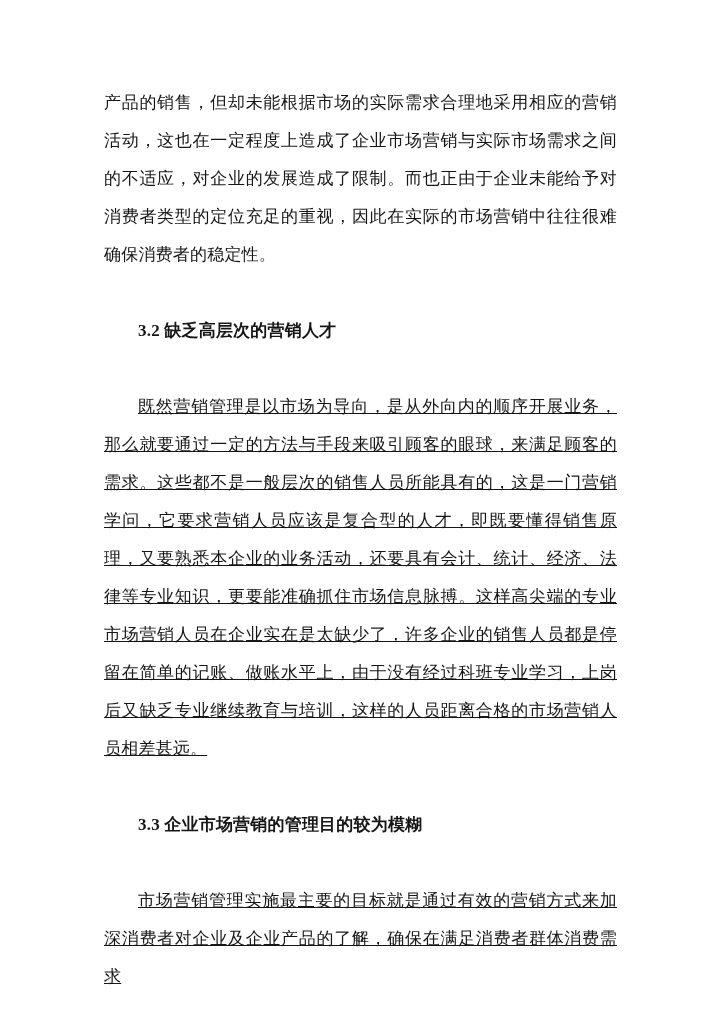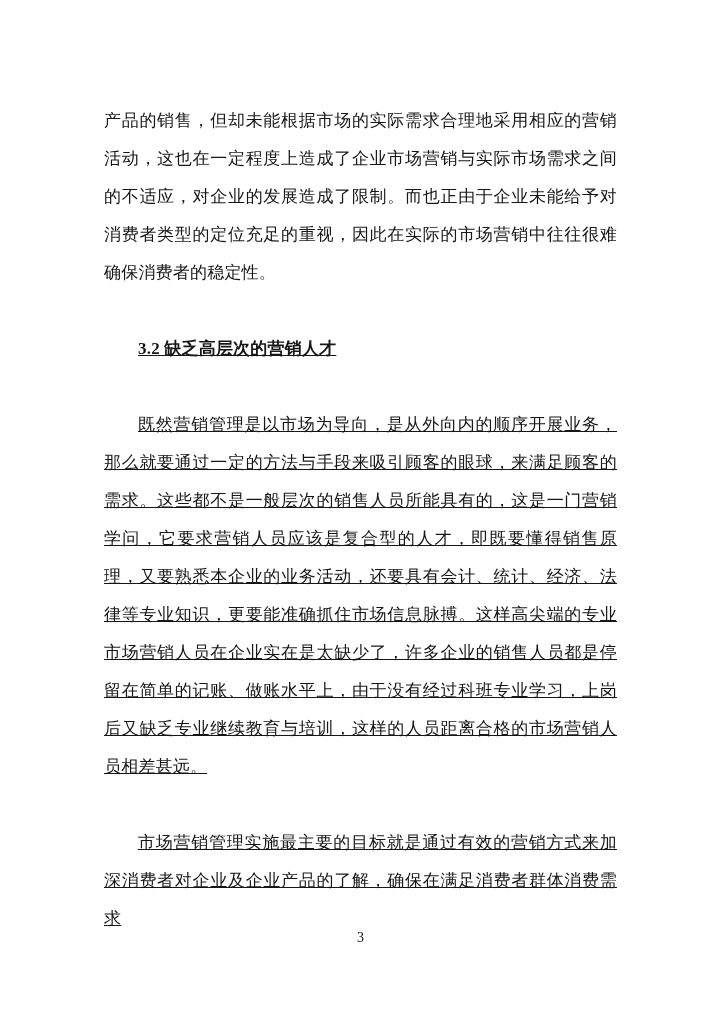--- a/index.html
+++ b/index.html
@@ -12,21 +12,21 @@
     width: 721px;
     height: 1020px;
     background: #ffffff;
     overflow: hidden;
     font-family: "Liberation Serif", "DejaVu Serif", serif;
     color: #161616;
   }
   .doc-content {
     position: absolute;
     left: 104px;
-    top: 102px;
+    top: 84px;
     width: 513px;
   }
   .para {
     font-size: 17px;
     line-height: 38px;
     text-align: justify;
     letter-spacing: 0.2px;
     margin: 0 0 38px 0;
     word-break: break-all;
   }
@@ -37,37 +37,37 @@
   .para:last-child {
     margin-bottom: 0;
   }
   .heading {
     font-size: 17px;
     line-height: 38px;
     letter-spacing: 0.2px;
     margin: 0 0 38px 0;
     text-indent: 2em;
     white-space: nowrap;
-    text-decoration: underline;
   }
   .page-number {
     position: absolute;
     left: 0;
     top: 928px;
     width: 721px;
     text-align: center;
     font-size: 14px;
     line-height: 20px;
     color: #161616;
   }
 </style>
 </head>
 <body>
 
 <div class="doc-page">
   <div class="doc-content">
     <p class="para">产品的销售，但却未能根据市场的实际需求合理地采用相应的营销活动，这也在一定程度上造成了企业市场营销与实际市场需求之间的不适应，对企业的发展造成了限制。而也正由于企业未能给予对消费者类型的定位充足的重视，因此在实际的市场营销中往往很难确保消费者的稳定性。</p>
     <h3 class="heading">3.2 缺乏高层次的营销人才</h3>
     <p class="para indent">既然营销管理是以市场为导向，是从外向内的顺序开展业务，那么就要通过一定的方法与手段来吸引顾客的眼球，来满足顾客的需求。这些都不是一般层次的销售人员所能具有的，这是一门营销学问，它要求营销人员应该是复合型的人才，即既要懂得销售原理，又要熟悉本企业的业务活动，还要具有会计、统计、经济、法律等专业知识，更要能准确抓住市场信息脉搏。这样高尖端的专业市场营销人员在企业实在是太缺少了，许多企业的销售人员都是停留在简单的记账、做账水平上，由于没有经过科班专业学习，上岗后又缺乏专业继续教育与培训，这样的人员距离合格的市场营销人员相差甚远。</p>
+    <h3 class="heading">3.3 企业市场营销的管理目的较为模糊</h3>
     <p class="para indent">市场营销管理实施最主要的目标就是通过有效的营销方式来加深消费者对企业及企业产品的了解，确保在满足消费者群体消费需求</p>
   </div>
   <div class="page-number">3</div>
 </div>
 
 </body></html>

